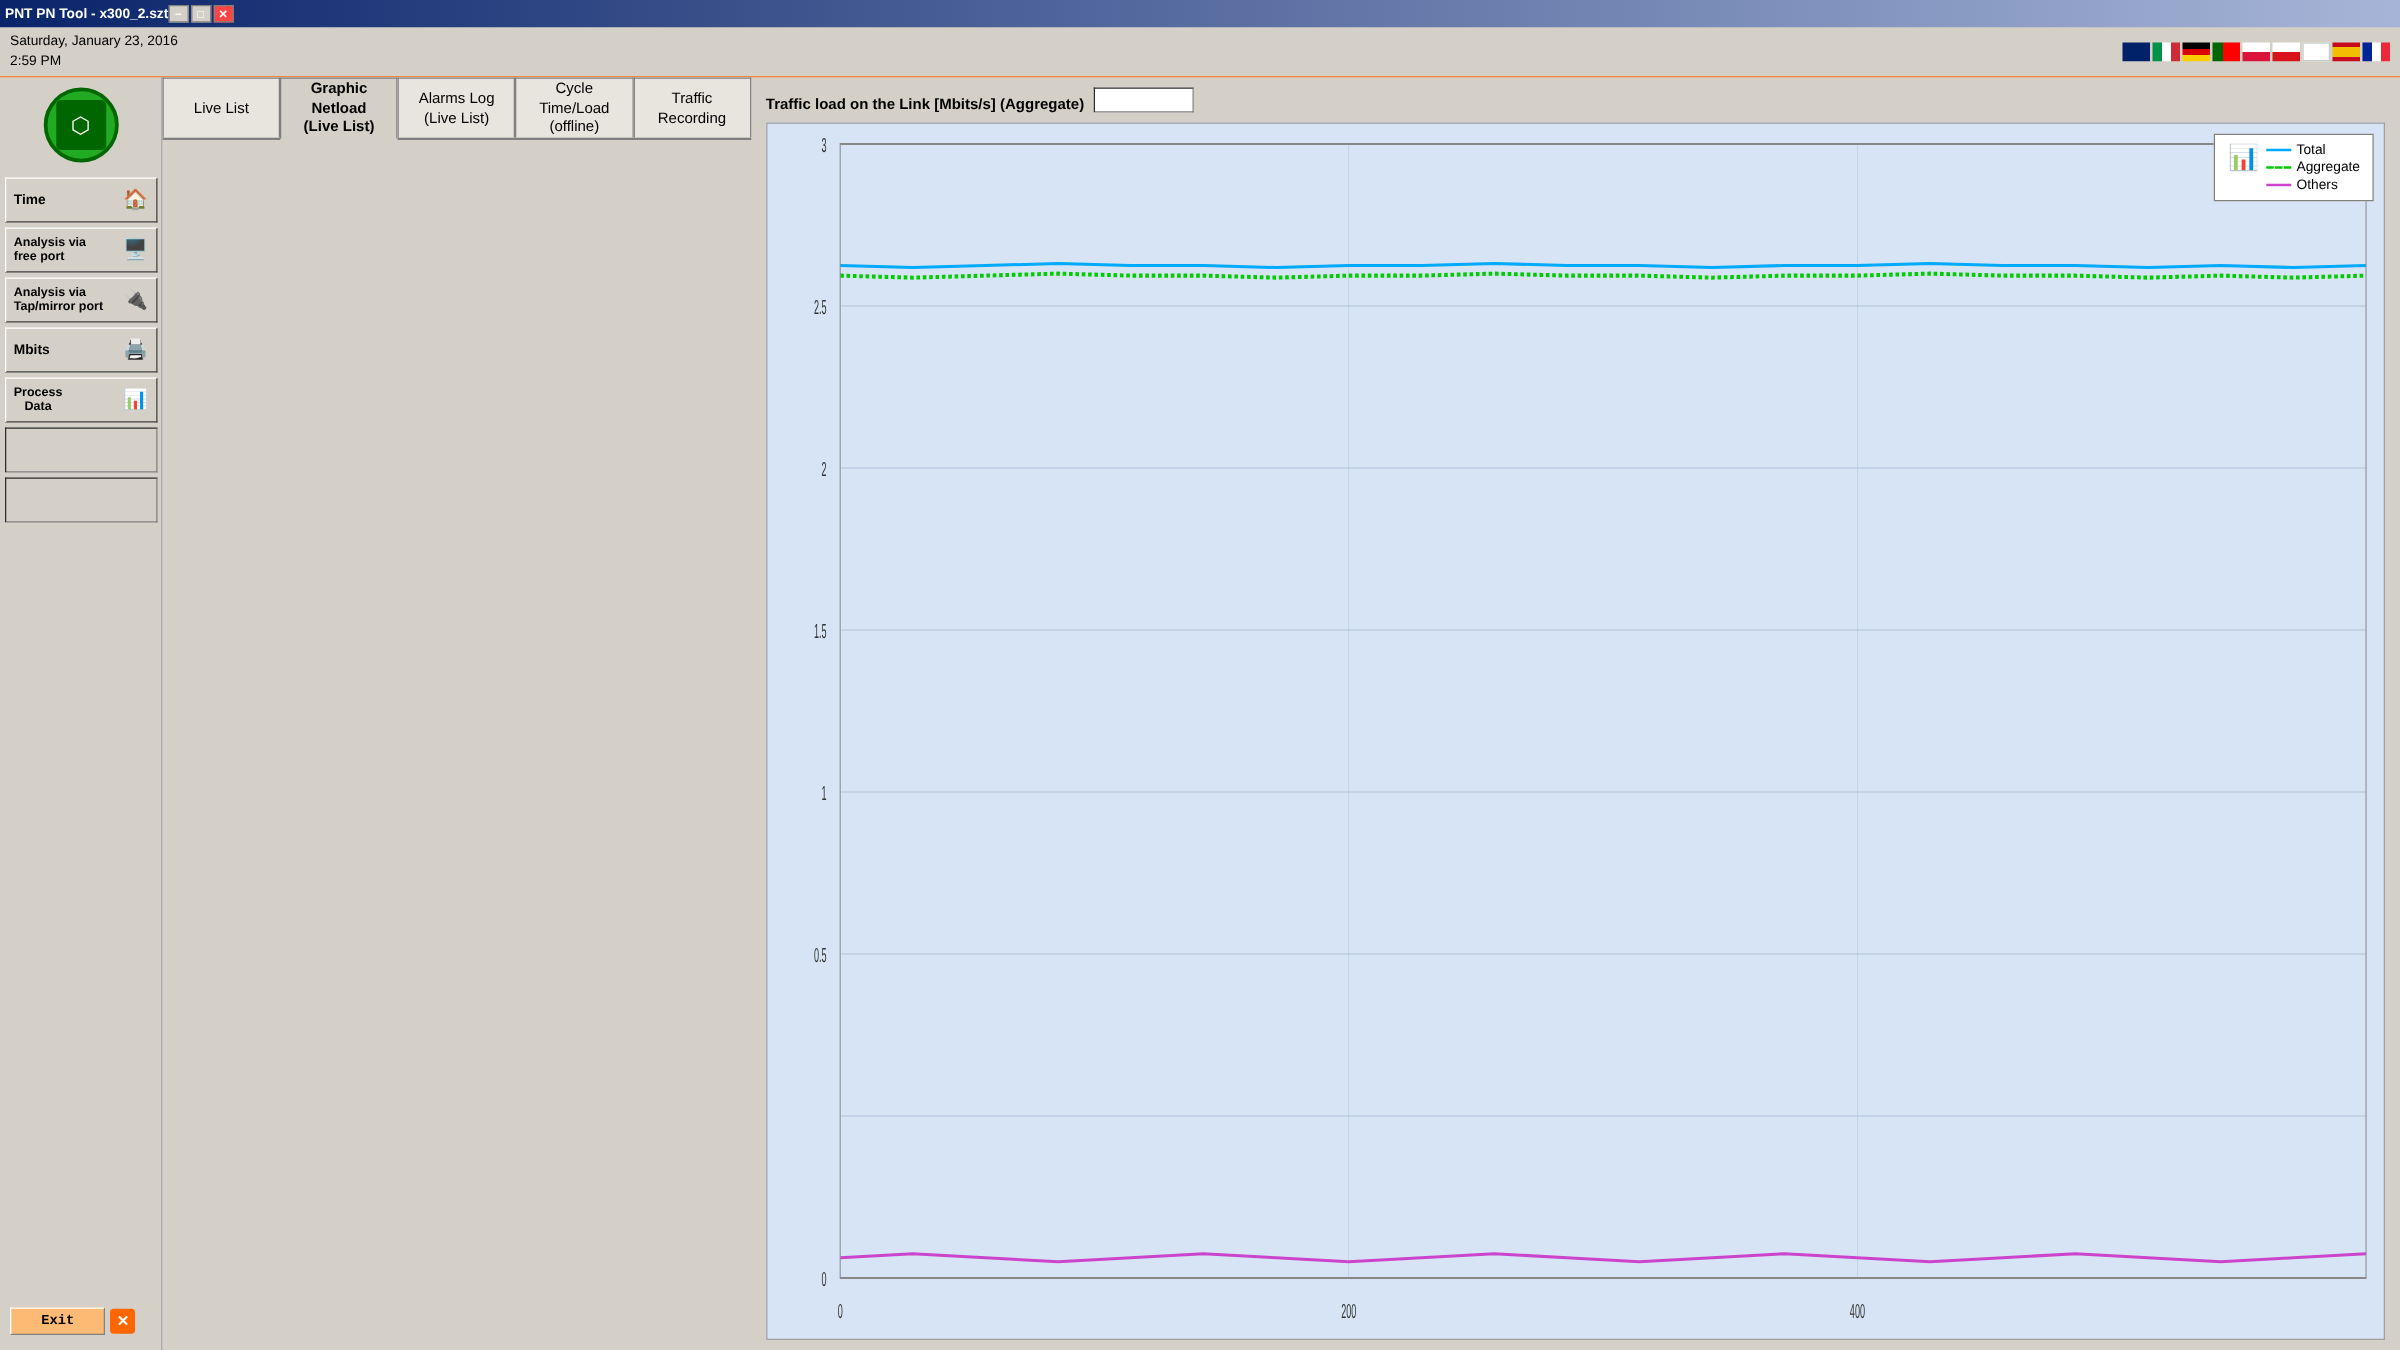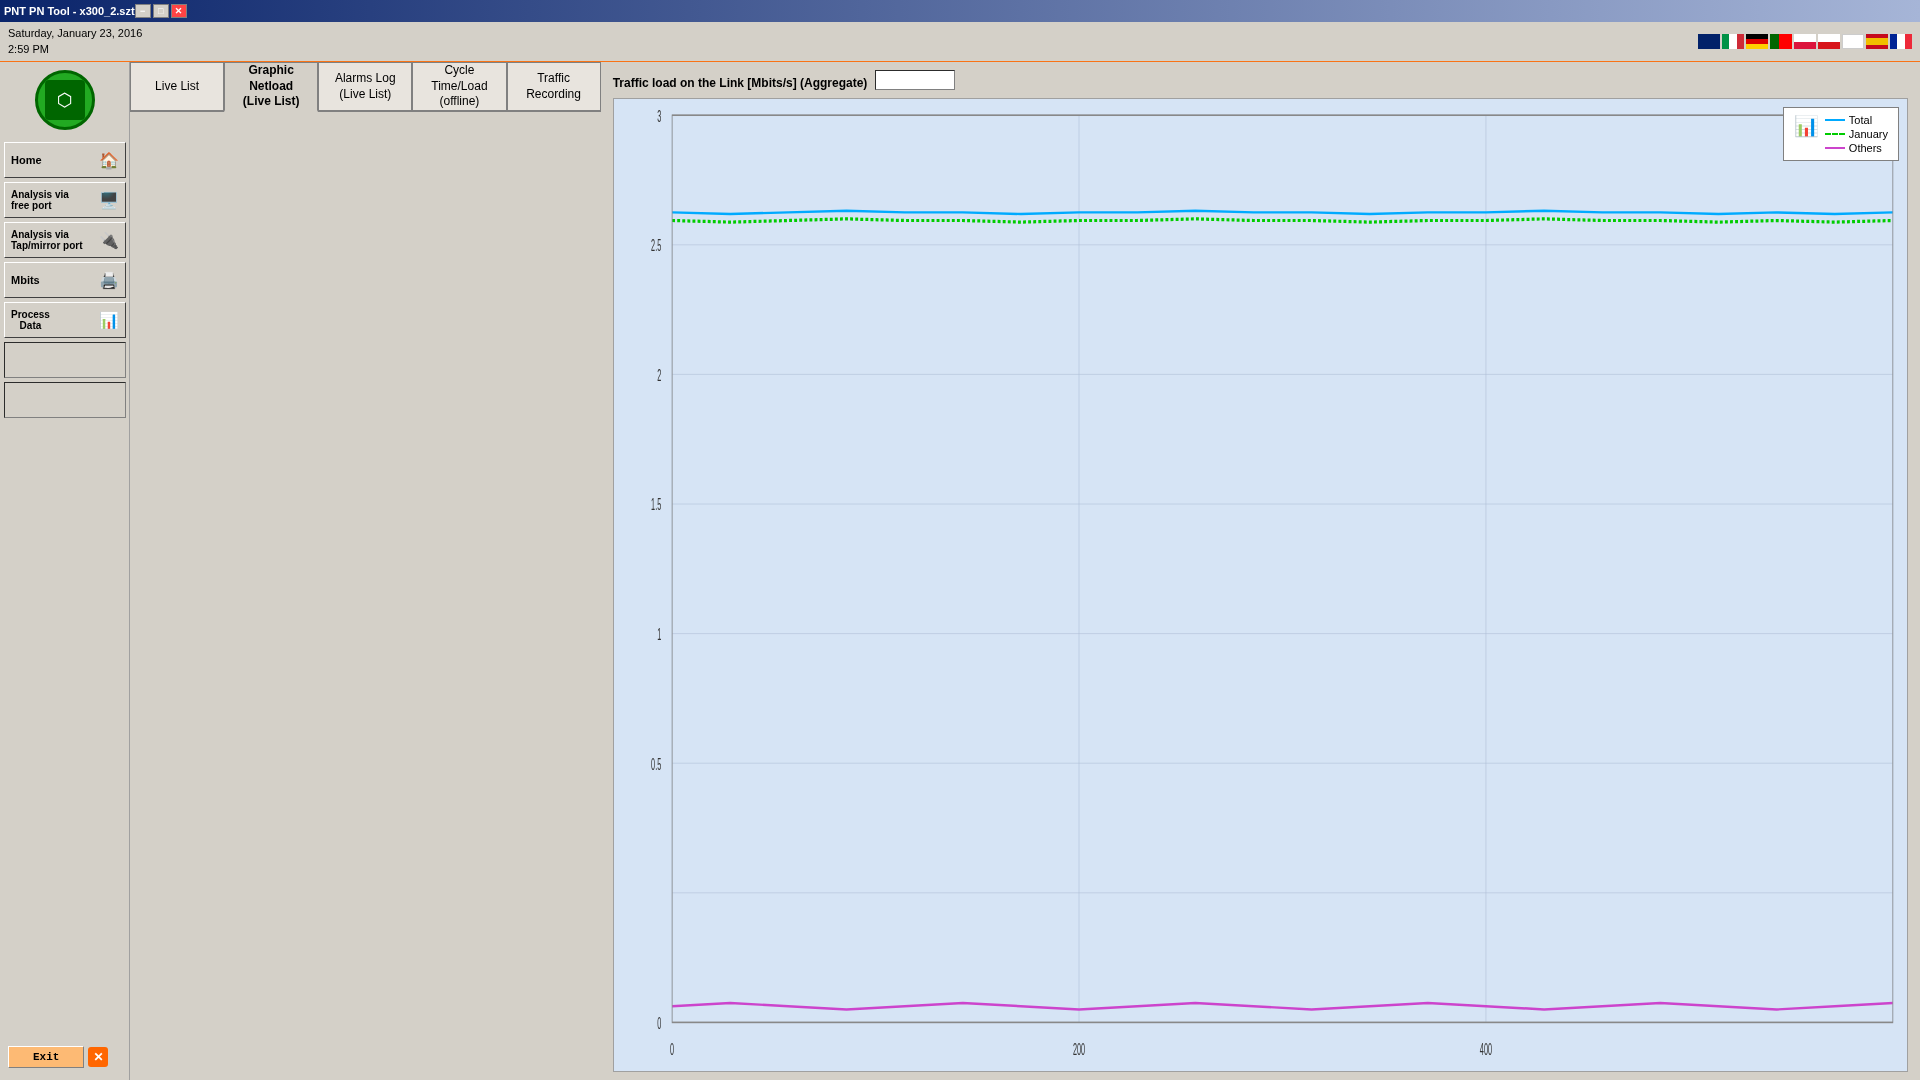--- a/index.html
+++ b/index.html
@@ -256,21 +256,21 @@
 <div id="main-layout">
 
   <div id="sidebar">
     <div class="sidebar-logo">
       <div class="logo-circle">
         <div class="logo-inner">⬡</div>
       </div>
     </div>
 
     <button class="sidebar-btn">
-      <span>Home</span>
+      <span>Time</span>
       <span class="btn-icon">🏠</span>
     </button>
 
     <button class="sidebar-btn" style="text-align:left;">
       <span style="white-space:pre-line; font-size:10px;">Analysis via
 free port</span>
       <span class="btn-icon">🖥️</span>
     </button>
 
     <button class="sidebar-btn" style="text-align:left;">
@@ -329,21 +329,21 @@
         
         <div id="legend-box">
           <div class="legend-icon">📊</div>
           <div class="legend-entries">
             <div class="legend-entry">
               <div class="legend-line total" style="width:20px;height:2px;background:#00aaff;"></div>
               <span>Total</span>
             </div>
             <div class="legend-entry">
               <div style="width:20px;border-top:2px dashed #00cc00;"></div>
-              <span>January</span>
+              <span>Aggregate</span>
             </div>
             <div class="legend-entry">
               <div style="width:20px;height:2px;background:#cc44cc;"></div>
               <span>Others</span>
             </div>
           </div>
         </div>
 
         
         <svg id="chart-svg" viewBox="0 0 1780 600" preserveAspectRatio="none">

